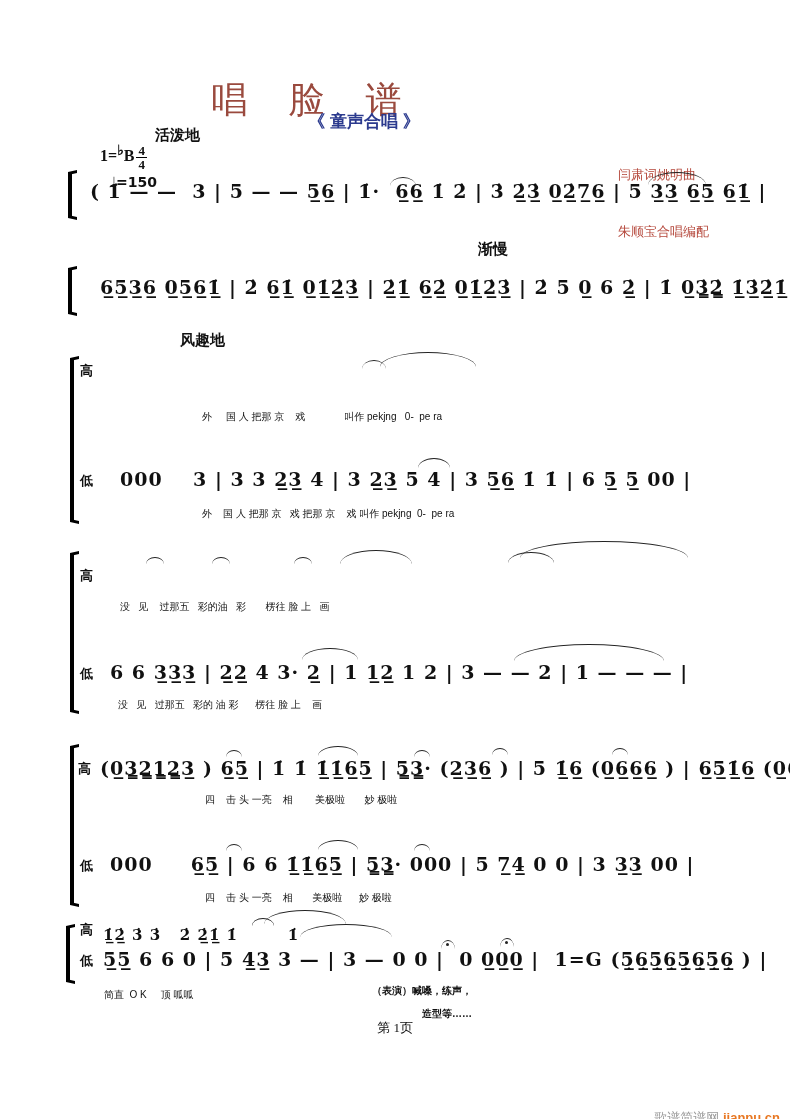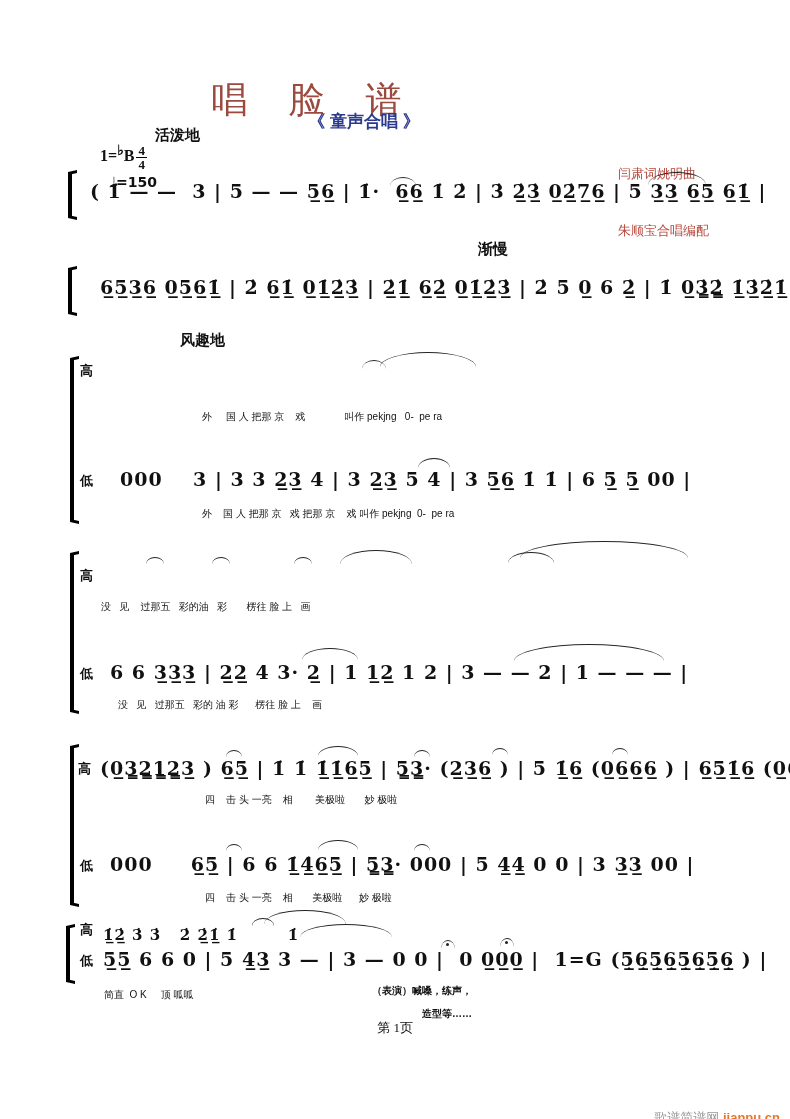--- a/index.html
+++ b/index.html
@@ -2,21 +2,21 @@
 <html><head>
 <meta charset="utf-8">
 <style>
   html,body{margin:0;padding:0;background:#fff;}
   #page{position:relative;width:790px;height:1119px;background:#ffffff;overflow:hidden;
         font-family:"Liberation Serif",serif;color:#111;}
   .abs{position:absolute;white-space:pre;}
   .title{width:629px;text-align:center;font-size:36px;letter-spacing:16px;font-weight:400;}
   .subtitle{width:728px;text-align:center;font-size:17px;font-weight:bold;
             font-family:"Liberation Sans",sans-serif;}
-  .credit{font-size:13px;line-height:19px;font-family:Liberation Mono, monospace;}
+  .credit{font-size:13px;line-height:19px;font-family:Liberation Sans, sans-serif;}
   .mark{font-weight:bold;font-size:15px;font-family:"Liberation Sans",sans-serif;}
   .music{font-weight:bold;font-size:19px;letter-spacing:1px;font-family:"DejaVu Serif",serif;}
   .music.small{font-size:15px;letter-spacing:1px;}
   .lyr{font-size:10px;font-family:"Liberation Sans",sans-serif;}
   .vlabel{font-weight:bold;font-size:13px;font-family:"Liberation Sans",sans-serif;}
   .keysig{font-size:16px;font-weight:bold;}
   .keysig .flat{vertical-align:super;font-size:14px;}
   .frac{display:inline-block;vertical-align:middle;text-align:center;font-size:13px;line-height:13px;margin-left:2px;}
   .frac .num{display:block;border-bottom:1px solid #000;padding:0 2px;}
   .metro{font-size:14px;font-weight:bold;font-family:"DejaVu Sans",sans-serif;}
@@ -74,38 +74,38 @@
   <div class="abs lyr" style="top:507px;left:202px;">外    国 人 把那 京   戏 把那 京    戏 叫作 pekjng  0-  pe ra</div>
 
   <div class="brk" style="top:555px;left:70px;height:155px;"></div>
   <div class="abs vlabel" style="top:567px;left:80px;">高</div>
   <div class="arc" style="top:557px;left:146px;width:18px;height:6px;"></div>
   <div class="arc" style="top:557px;left:212px;width:18px;height:6px;"></div>
   <div class="arc" style="top:557px;left:294px;width:18px;height:6px;"></div>
   <div class="arc" style="top:550px;left:340px;width:72px;height:13px;"></div>
   <div class="arc" style="top:552px;left:508px;width:46px;height:10px;"></div>
   <div class="arc" style="top:541px;left:520px;width:168px;height:16px;"></div>
-  <div class="abs lyr" style="top:600px;left:101px;">没   见    过那五   彩的油   彩       楞往 脸 上   画</div>
+  <div class="abs lyr" style="top:600px;left:120px;">没   见    过那五   彩的油   彩       楞往 脸 上   画</div>
   <div class="abs vlabel" style="top:665px;left:80px;">低</div>
   <div class="abs music" style="top:661px;left:110px;">6 6 3̲3̲3̲ | 2̲2̲ 4 3· 2̲ | 1 1̲2̲ 1 2 | 3 — — 2 | 1 — — — |</div>
   <div class="arc" style="top:648px;left:302px;width:56px;height:11px;"></div>
   <div class="arc" style="top:644px;left:514px;width:150px;height:16px;"></div>
   <div class="abs lyr" style="top:698px;left:118px;">没   见   过那五   彩的 油 彩      楞往 脸 上    画</div>
 
   <div class="brk" style="top:748px;left:70px;height:155px;"></div>
   <div class="abs vlabel" style="top:760px;left:78px;">高</div>
   <div class="abs music" style="top:757px;left:100px;">(0̲3̳2̳1̳2̳3̲ ) 6̲5̲ | 1̇ 1̇ 1̲̇1̲̇6̲5̲ | 5̳3̳· (2̲3̲6̲ ) | 5 1̲̇6̲ (0̲6̲6̲6̲ ) | 6̲5̲1̲̇6̲ (0̲6̲6̲6̲ ) |</div>
   <div class="arc" style="top:750px;left:226px;width:16px;height:6px;"></div>
   <div class="arc" style="top:746px;left:318px;width:40px;height:9px;"></div>
   <div class="arc" style="top:750px;left:414px;width:16px;height:6px;"></div>
   <div class="arc" style="top:748px;left:492px;width:16px;height:6px;"></div>
   <div class="arc" style="top:748px;left:612px;width:16px;height:6px;"></div>
   <div class="abs lyr" style="top:793px;left:205px;">四    击 头 一亮    相        美极啦       妙 极啦</div>
   <div class="abs vlabel" style="top:857px;left:80px;">低</div>
-  <div class="abs music" style="top:853px;left:110px;">000     6̲5̲ | 6 6 1̲̇4̲̇6̲5̲ | 5̳3̳· 000 | 5 4̲4̲ 0 0 | 3 3̲3̲ 00 |</div>
+  <div class="abs music" style="top:853px;left:110px;">000     6̲5̲ | 6 6 1̲̇1̲̇6̲5̲ | 5̳3̳· 000 | 5 7̲4̲ 0 0 | 3 3̲3̲ 00 |</div>
   <div class="arc" style="top:844px;left:226px;width:16px;height:6px;"></div>
   <div class="arc" style="top:840px;left:318px;width:40px;height:9px;"></div>
   <div class="arc" style="top:844px;left:414px;width:16px;height:6px;"></div>
   <div class="abs lyr" style="top:891px;left:205px;">四    击 头 一亮    相       美极啦      妙 极啦</div>
 
   <div class="brk" style="top:928px;left:66px;height:52px;"></div>
   <div class="abs vlabel" style="top:921px;left:80px;">高</div>
   <div class="abs music small" style="top:926px;left:103px;">1̲̇2̲̇ 3̇ 3̇   2̇ 2̲̇1̲̇ 1̇        1̇</div>
   <div class="arc" style="top:918px;left:252px;width:22px;height:7px;"></div>
   <div class="arc" style="top:910px;left:264px;width:82px;height:13px;"></div>

